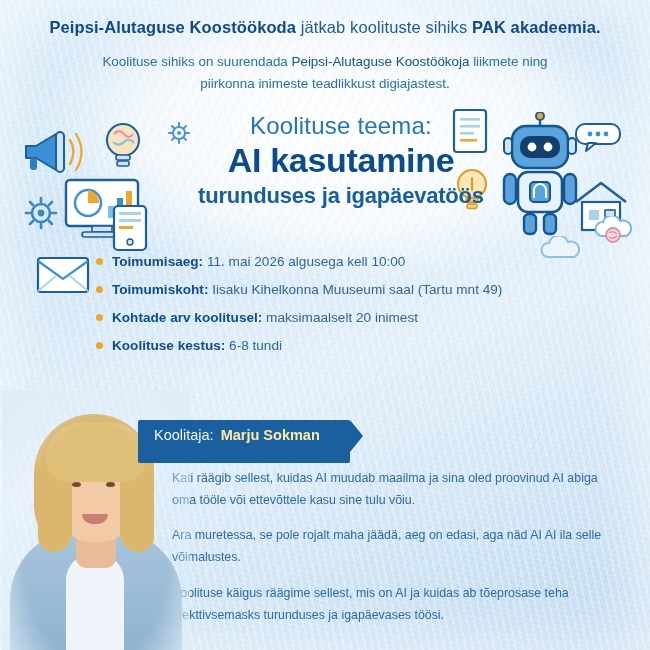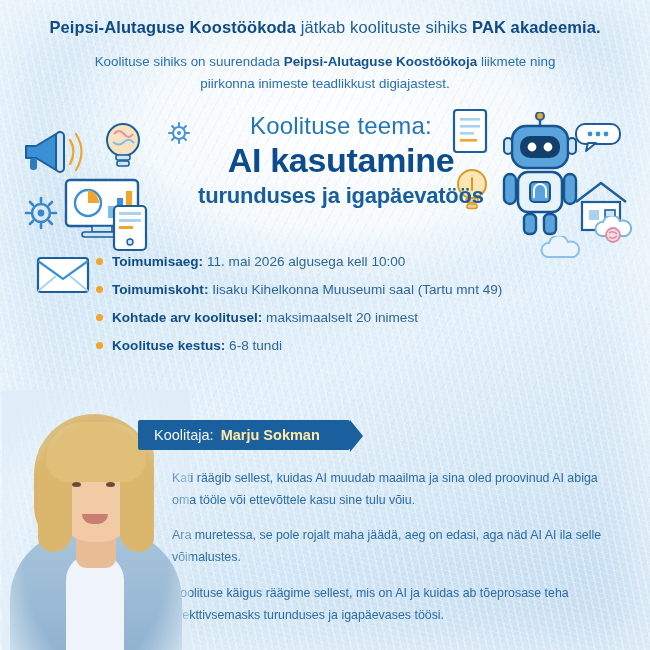--- a/index.html
+++ b/index.html
@@ -49,21 +49,21 @@
   }
   .header-line1 b { font-weight: 700; color: #0f4a86; }
 
   .subhead {
     margin-top: 13px;
     font-size: 13.4px;
     color: #2a6fae;
     line-height: 1.6;
     padding: 0 58px;
   }
-  .subhead b { font-weight: 700; color: #14538f; }
+  .subhead b { font-weight: 400; color: #14538f; }
 
   
   .hero {
     position: relative;
     height: 140px;
     margin-top: 6px;
     z-index: 3;
   }
   .hero-text {
     position: absolute;
@@ -124,21 +124,21 @@
     left: 138px; top: 420px;
     z-index: 6;
   }
   .trainer-ribbon {
     position: relative;
     display: inline-flex;
     align-items: center;
     gap: 7px;
     background: #1a5f9e;
     color: #ffffff;
-    padding: 7px 30px 7px 16px;
+    padding: 7px 30px 20px 16px;
     font-size: 14.5px;
     border-radius: 2px;
   }
   .trainer-ribbon::after {
     content: "";
     position: absolute;
     right: -13px; top: 0;
     border-top: 16.5px solid transparent;
     border-bottom: 16.5px solid transparent;
     border-left: 13px solid #1a5f9e;

